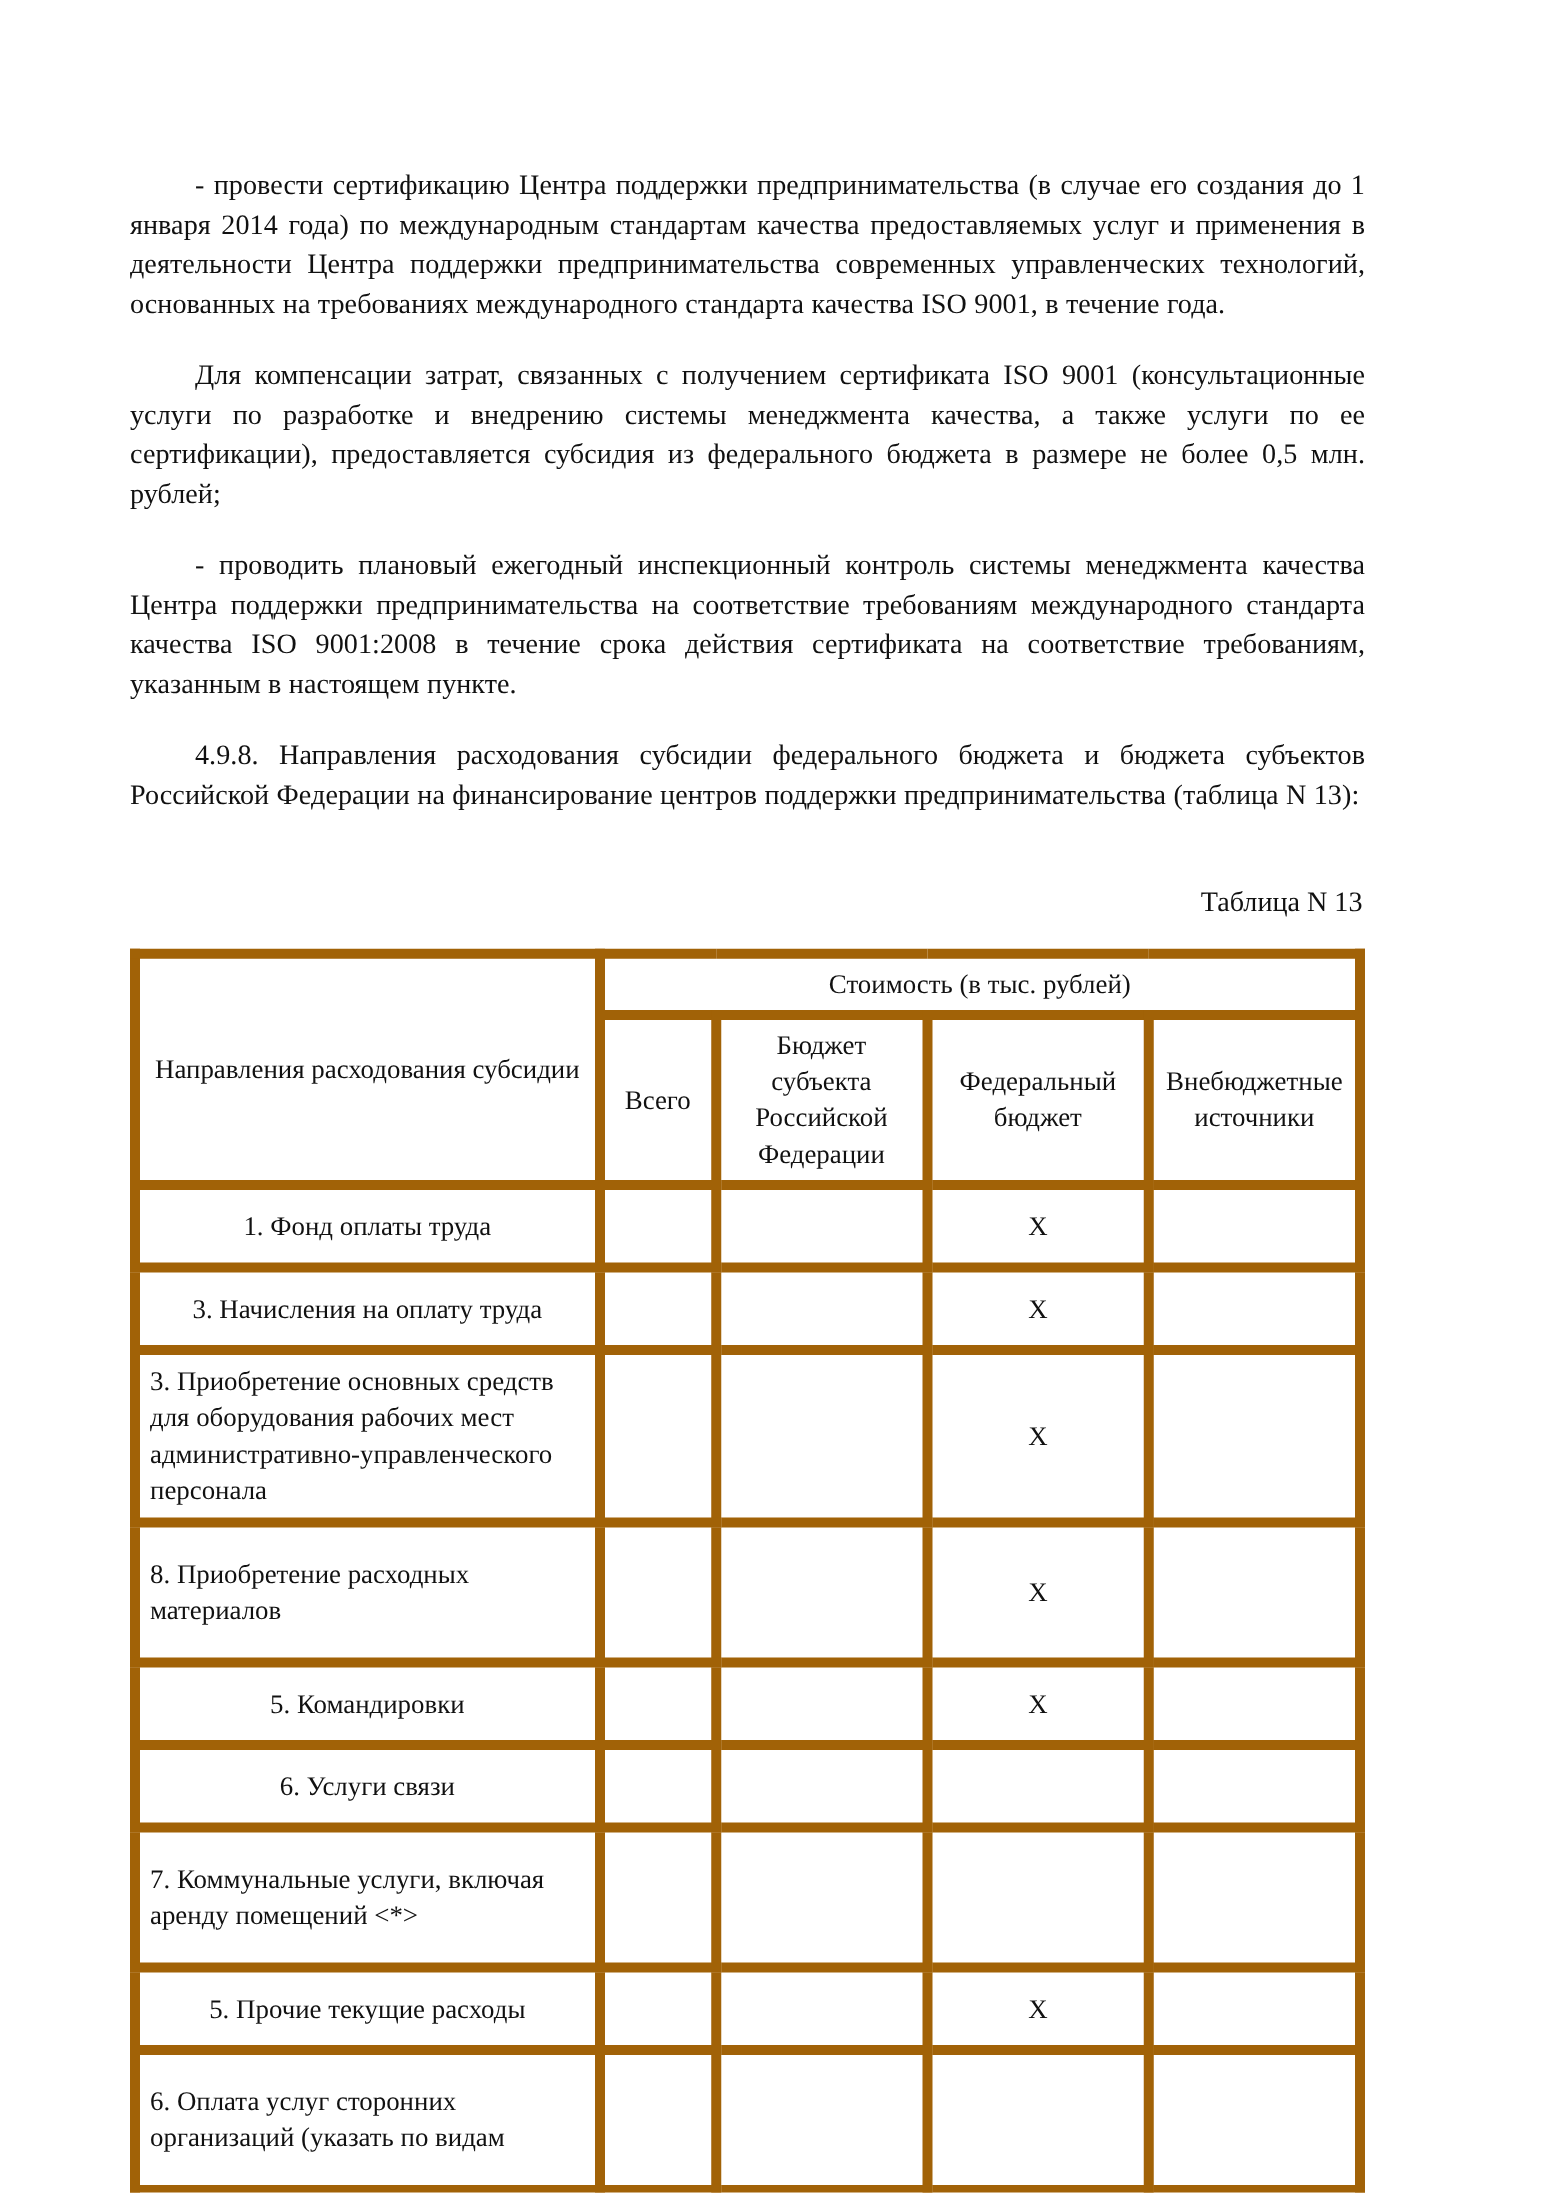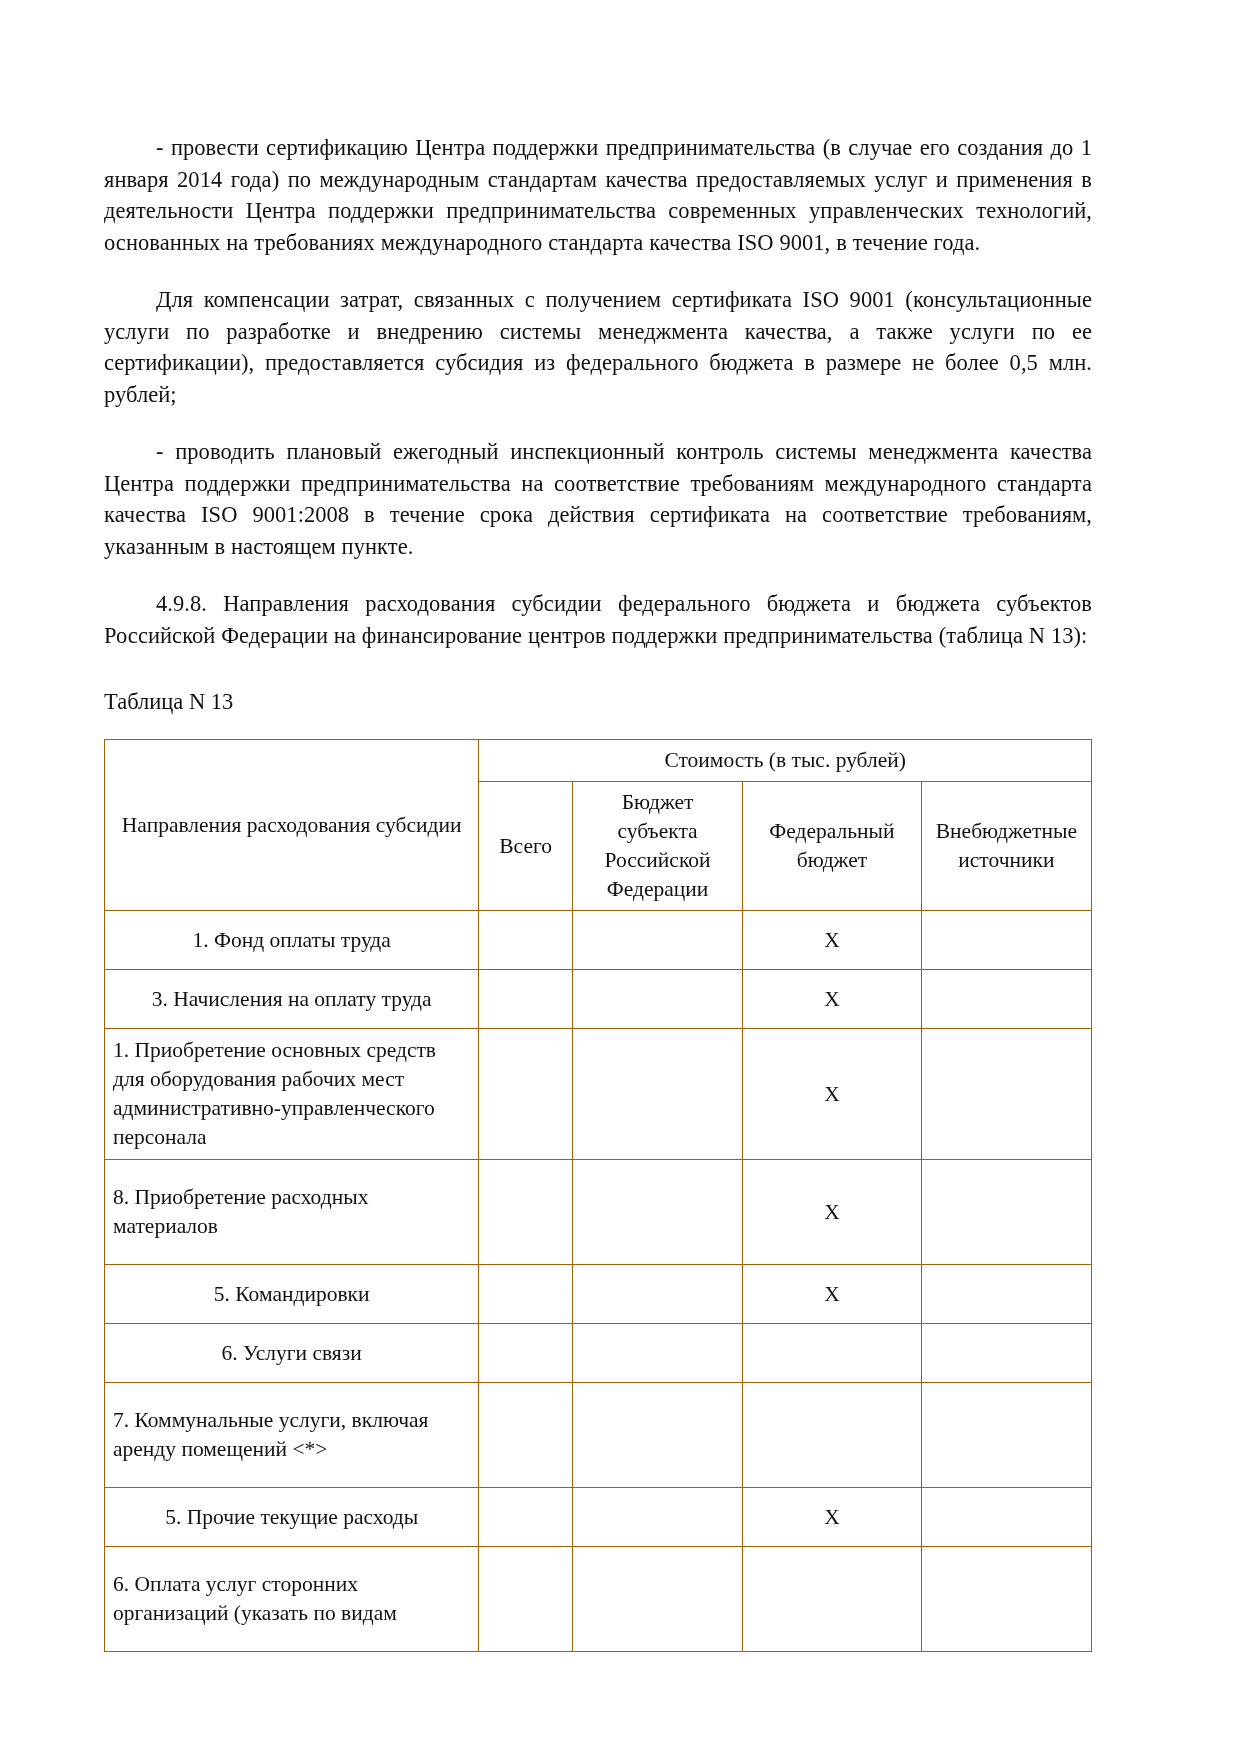--- a/index.html
+++ b/index.html
@@ -34,34 +34,35 @@
     line-height: 31.5px;
     text-align: justify;
     text-indent: 52px;
     letter-spacing: 0.05px;
     word-spacing: 0.2px;
   }
   p.para:last-of-type {
     margin-bottom: 0;
   }
   .table-caption {
-    margin-top: 36px;
+    margin-top: 56px;
     margin-bottom: 22px;
     font-size: 22.5px;
     line-height: 30px;
+    text-align: right;
     padding-right: 2px;
   }
   table.tbl {
     border-collapse: collapse;
     width: 988px;
     table-layout: fixed;
     margin-top: 0;
   }
   table.tbl td, table.tbl th {
-    border: 1px solid #a16207;
+    border: 8px solid #a16207;
     font-weight: normal;
     font-size: 21.5px;
     line-height: 29px;
     vertical-align: middle;
     padding: 6px 8px;
   }
   th.h-dir {
     text-align: center;
     padding: 14px 18px;
     border-radius: 20px;
@@ -138,21 +139,21 @@
           <td class="c-val"></td>
         </tr>
         <tr class="row-short">
           <td class="c-name">3. Начисления на оплату труда</td>
           <td class="c-val"></td>
           <td class="c-val"></td>
           <td class="c-val">X</td>
           <td class="c-val"></td>
         </tr>
         <tr class="row-xtall">
-          <td class="c-name">1. Приобретение основных средств для оборудования рабочих мест административно-управленческого персонала</td>
+          <td class="c-name">3. Приобретение основных средств для оборудования рабочих мест административно-управленческого персонала</td>
           <td class="c-val"></td>
           <td class="c-val"></td>
           <td class="c-val">X</td>
           <td class="c-val"></td>
         </tr>
         <tr class="row-tall">
           <td class="c-name">8. Приобретение расходных материалов</td>
           <td class="c-val"></td>
           <td class="c-val"></td>
           <td class="c-val">X</td>

